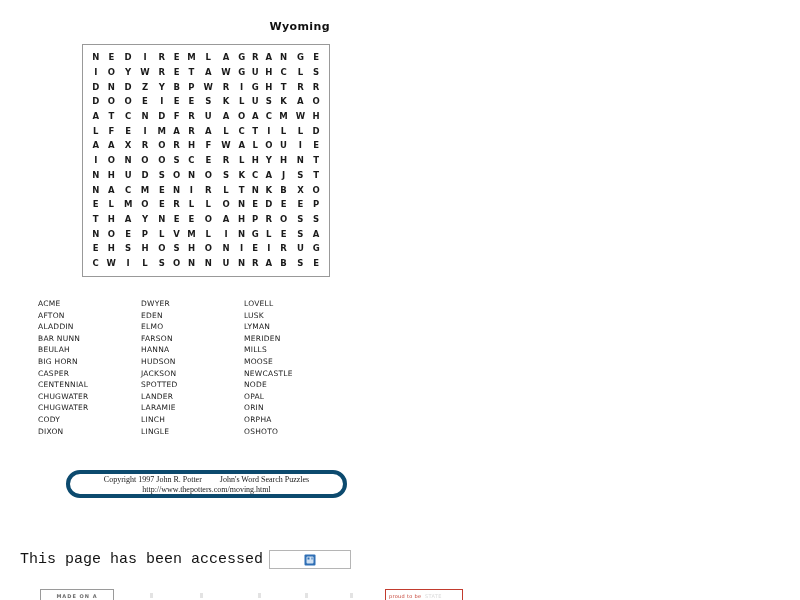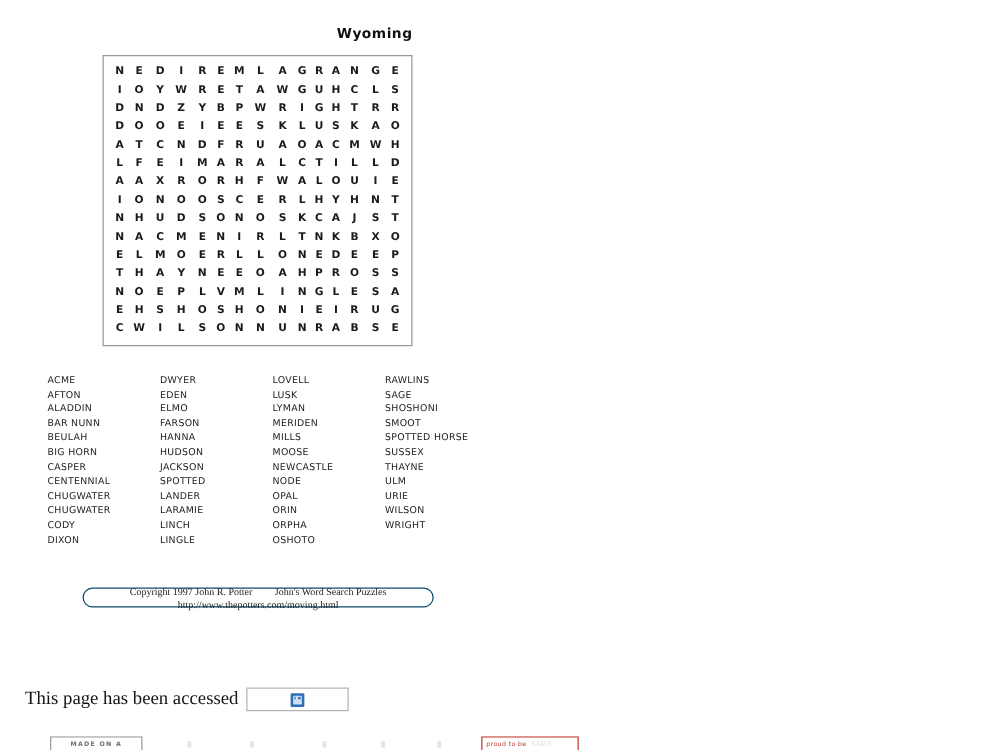--- a/index.html
+++ b/index.html
@@ -63,21 +63,21 @@
     line-height: 1;
   }
 
   
   #word-list {
     position: absolute;
     left: 38px;
     top: 298px;
     width: 420px;
     display: flex;
-    gap: 4px;
+    gap: 17px;
   }
   .word-col {
     width: 86px;
     flex: 0 0 auto;
   }
   .word-col.wide {
     width: 110px;
   }
   .word-item {
     font-family: "DejaVu Sans", sans-serif;
@@ -87,22 +87,22 @@
     letter-spacing: 0.25px;
     white-space: nowrap;
   }
 
   
   #copyright-box {
     position: absolute;
     left: 66px;
     top: 470px;
     width: 281px;
-    height: 16px;
-    border: 1px solid #0c4a6e;
+    height: 28px;
+    border: 4px solid #0c4a6e;
     border-radius: 14px;
     box-sizing: border-box;
     background: #ffffff;
     display: flex;
     flex-direction: column;
     align-items: center;
     justify-content: center;
   }
   .copyright-line1 {
     font-family: "Liberation Serif", serif;
@@ -122,21 +122,21 @@
     margin-top: 1px;
   }
 
   
   #access-line {
     position: absolute;
     left: 20px;
     top: 550px;
     display: flex;
     align-items: center;
-    font-family: Liberation Serif, serif;
+    font-family: Liberation Mono, monospace;
     font-size: 15px;
     color: #141414;
     white-space: nowrap;
   }
   #counter-box {
     display: inline-block;
     width: 82px;
     height: 19px;
     border: 1px solid #b5b5b5;
     background: #ffffff;
@@ -535,33 +535,20 @@
         <div class="word-item">MERIDEN</div>
         <div class="word-item">MILLS</div>
         <div class="word-item">MOOSE</div>
         <div class="word-item">NEWCASTLE</div>
         <div class="word-item">NODE</div>
         <div class="word-item">OPAL</div>
         <div class="word-item">ORIN</div>
         <div class="word-item">ORPHA</div>
         <div class="word-item">OSHOTO</div>
       </div>
-      <div class="word-col wide">
-        <div class="word-item">RAWLINS</div>
-        <div class="word-item">SAGE</div>
-        <div class="word-item">SHOSHONI</div>
-        <div class="word-item">SMOOT</div>
-        <div class="word-item">SPOTTED HORSE</div>
-        <div class="word-item">SUSSEX</div>
-        <div class="word-item">THAYNE</div>
-        <div class="word-item">ULM</div>
-        <div class="word-item">URIE</div>
-        <div class="word-item">WILSON</div>
-        <div class="word-item">WRIGHT</div>
-      </div>
     </div>
 
   <div id="copyright-box">
     <div class="copyright-line1">
       <span>Copyright 1997 John R. Potter</span>
       <span class="c-gap"></span>
       <span>John's Word Search Puzzles</span>
     </div>
     <div class="copyright-line2">http://www.thepotters.com/moving.html</div>
   </div>

